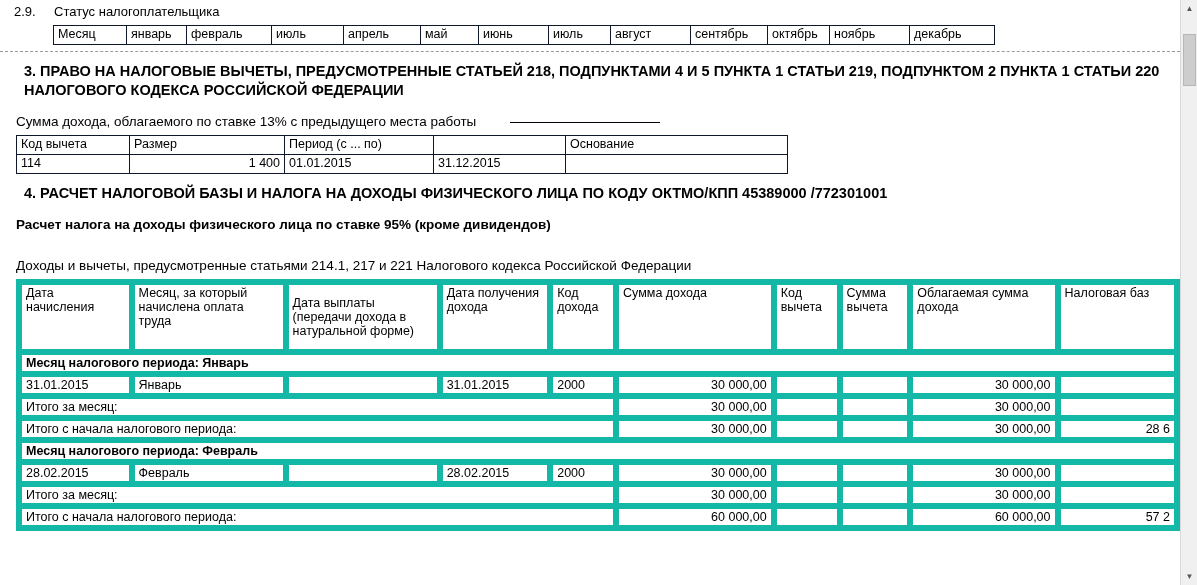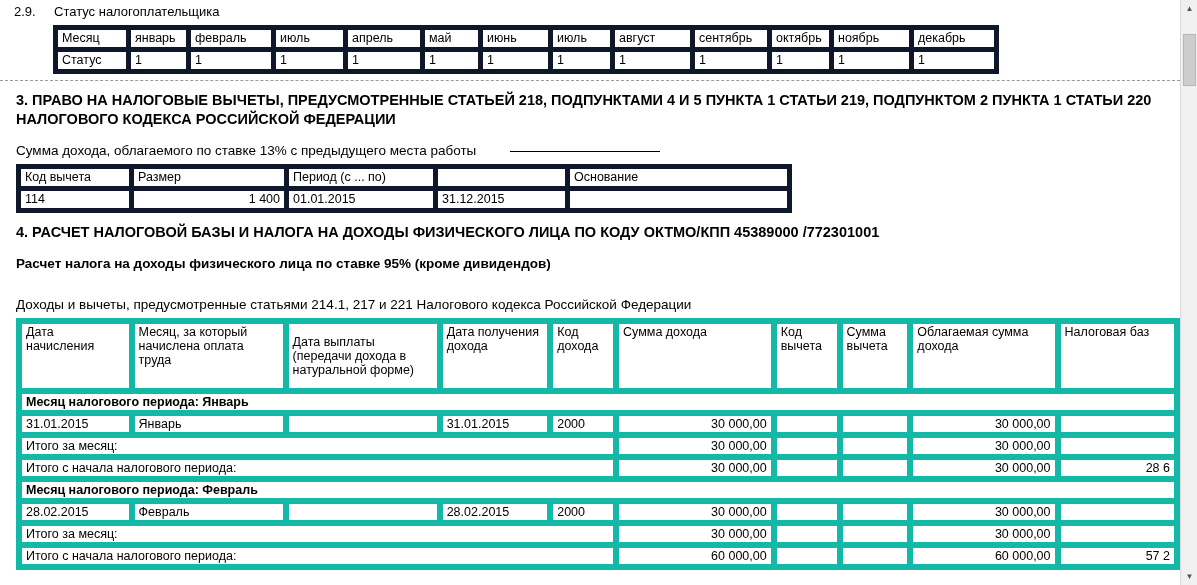--- a/index.html
+++ b/index.html
@@ -61,38 +61,38 @@
     margin-bottom: 6px;
   }
   .sec29-num { width: 40px; font-size: 13px; }
   .sec29-title { font-size: 13px; }
 
   table.grid {
     border-collapse: collapse;
     font-size: 12.5px;
   }
   table.grid td, table.grid th {
-    border: 5px solid #0f172a;
+    border: 1px solid #0f172a;
     padding: 1px 4px;
     vertical-align: top;
     font-weight: normal;
     text-align: left;
     line-height: 15px;
     height: 19px;
   }
 
   .status-table { margin-left: 53px; }
   .status-table td { height: 20px; }
 
   
   h2.sec {
     font-size: 14.5px;
     font-weight: bold;
     margin: 10px 0 0 0;
-    padding: 0 18px 0 16px;
+    padding: 0 18px 0 24px;
     line-height: 19px;
   }
   .para {
     font-size: 13.5px;
     margin: 14px 0 6px 16px;
   }
   .para .blank-line {
     display: inline-block;
     width: 150px;
     border-bottom: 1px solid #000;
@@ -158,35 +158,20 @@
           <td style="width:72px">июль</td>
           <td style="width:77px">апрель</td>
           <td style="width:58px">май</td>
           <td style="width:70px">июнь</td>
           <td style="width:62px">июль</td>
           <td style="width:80px">август</td>
           <td style="width:77px">сентябрь</td>
           <td style="width:62px">октябрь</td>
           <td style="width:80px">ноябрь</td>
           <td style="width:85px">декабрь</td>
-        </tr>
-        <tr>
-          <td>Статус</td>
-          <td>1</td>
-          <td>1</td>
-          <td>1</td>
-          <td>1</td>
-          <td>1</td>
-          <td>1</td>
-          <td>1</td>
-          <td>1</td>
-          <td>1</td>
-          <td>1</td>
-          <td>1</td>
-          <td>1</td>
         </tr>
       </tbody>
         </table>
     </div>
 
     <h2 class="sec">3. ПРАВО НА НАЛОГОВЫЕ ВЫЧЕТЫ, ПРЕДУСМОТРЕННЫЕ СТАТЬЕЙ  218, ПОДПУНКТАМИ 4 И 5 ПУНКТА 1 СТАТЬИ 219, ПОДПУНКТОМ 2 ПУНКТА 1 СТАТЬИ 220 НАЛОГОВОГО КОДЕКСА РОССИЙСКОЙ ФЕДЕРАЦИИ</h2>
 
     <div class="para">
       <span>Сумма дохода, облагаемого по ставке 13% с предыдущего места работы</span>
       <span class="blank-line"></span>

